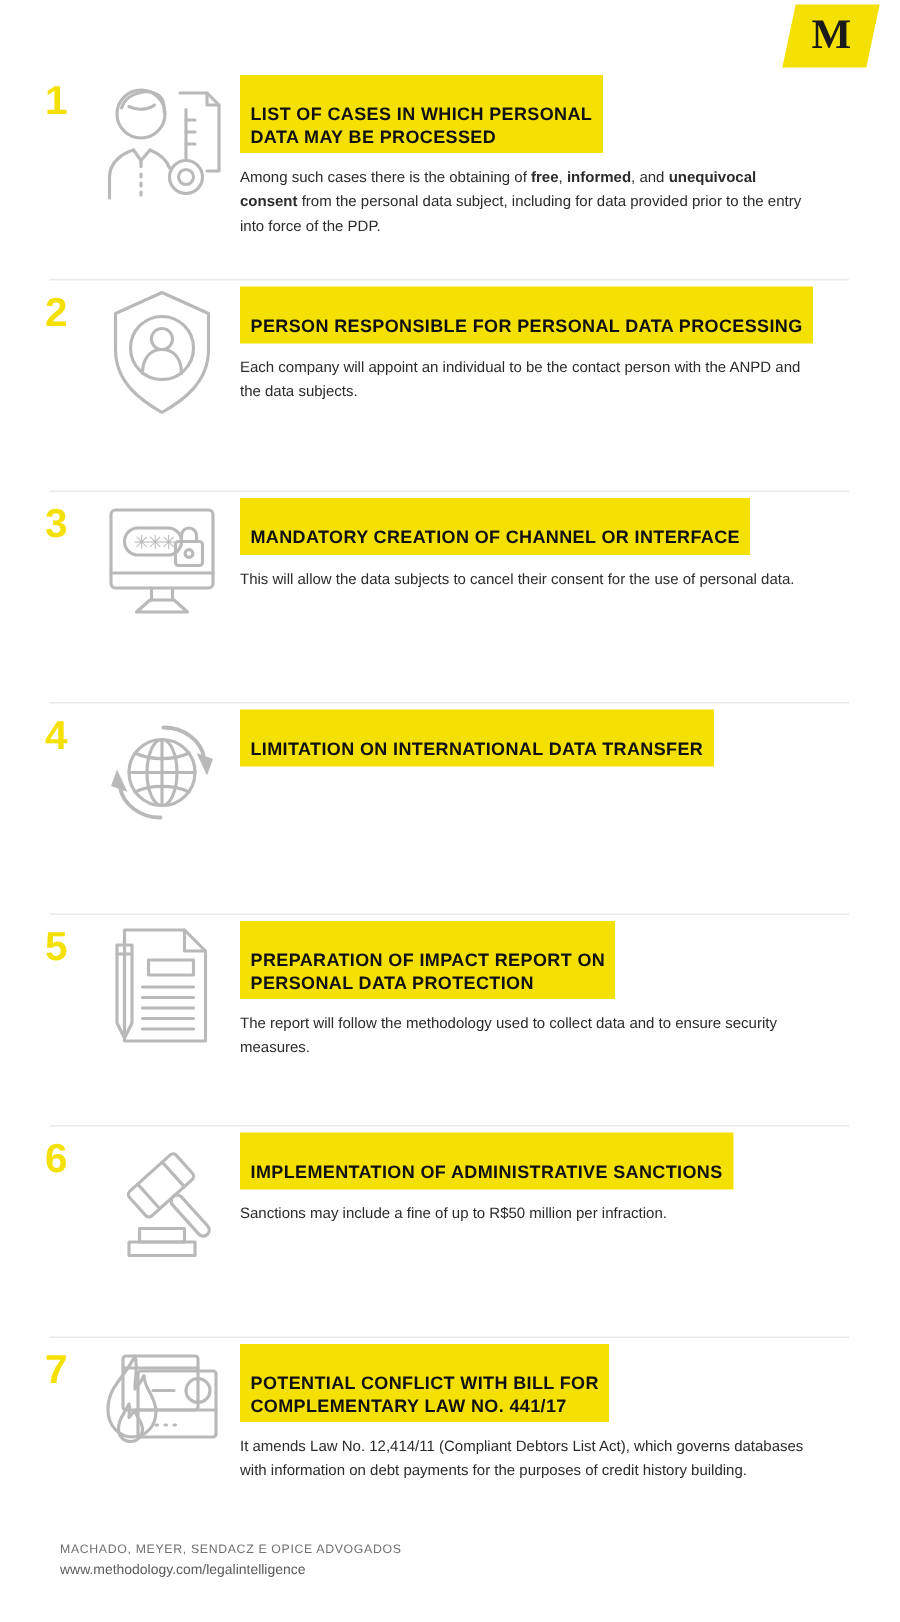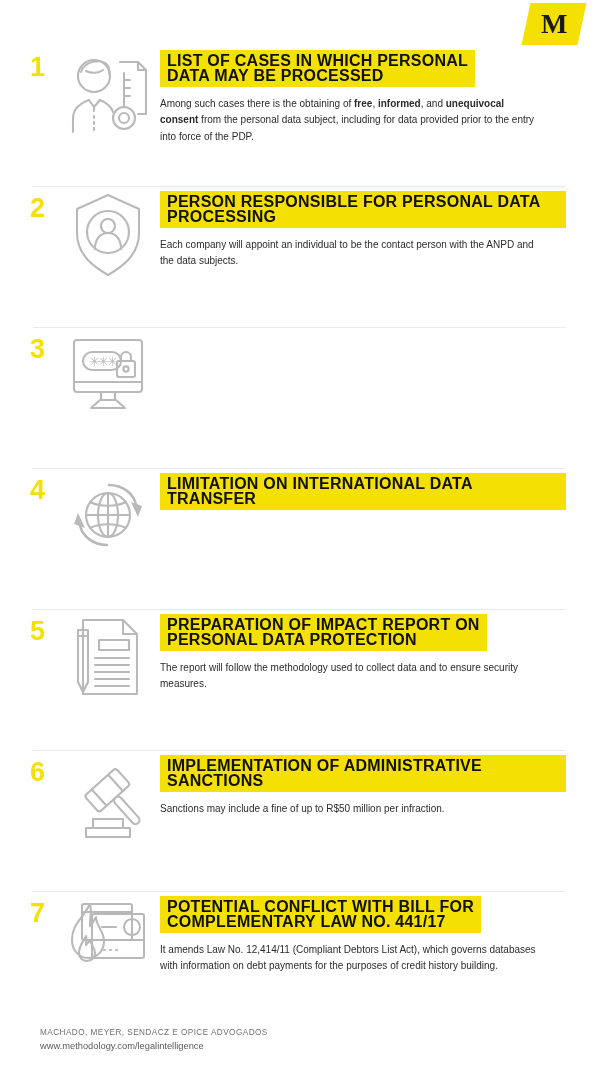--- a/index.html
+++ b/index.html
@@ -94,24 +94,24 @@
     padding-top: 4px;
     min-width: 0;
   }
 
   .tag {
     display: inline-block;
     background: #F5E003;
     color: #111111;
     font-family: "Liberation Sans", sans-serif;
     font-weight: 700;
-    font-size: 16px;
+    font-size: 12px;
     letter-spacing: 0.25px;
     line-height: 14.5px;
-    padding: 4px 7px 4px 7px;
+    padding: 19px 7px 4px 7px;
     white-space: pre-line;
   }
 
   .body-text {
     margin-top: 9px;
     color: #2b2b2b;
     font-family: "Liberation Sans", sans-serif;
     font-size: 10px;
     line-height: 16.4px;
     max-width: 380px;
@@ -216,20 +216,24 @@
           <g class="ico-fill">
             <text x="22" y="36" font-family="Liberation Sans, sans-serif" font-size="13" fill="#b9b9b9">✳</text>
             <text x="31" y="36" font-family="Liberation Sans, sans-serif" font-size="13" fill="#b9b9b9">✳</text>
             <text x="40" y="36" font-family="Liberation Sans, sans-serif" font-size="13" fill="#b9b9b9">✳</text>
           </g>
           <rect class="ico-stroke" x="50" y="31" width="18" height="16" rx="2"></rect>
           <path class="ico-stroke" d="M54 31 v-4 a5,5 0 0,1 10,0 v4"></path>
           <circle class="ico-stroke" cx="59" cy="39" r="2.6"></circle>
         </svg>
       </div>
+      <div class="content">
+        <div class="tag">MANDATORY CREATION OF CHANNEL OR INTERFACE</div>
+        <div class="body-text">This will allow the data subjects to cancel their consent for the use of personal data.</div>
+      </div>
     </div>
     <div class="row-sep"></div>
 
     <div class="row">
       <div class="num">4</div>
       <div class="icon-wrap">
         <svg width="82" height="88" viewBox="0 0 82 88">
           <circle class="ico-stroke" cx="41" cy="44" r="22"></circle>
           <ellipse class="ico-stroke" cx="41" cy="44" rx="10" ry="22"></ellipse>
           <path class="ico-stroke" d="M19 44 h44"></path>

